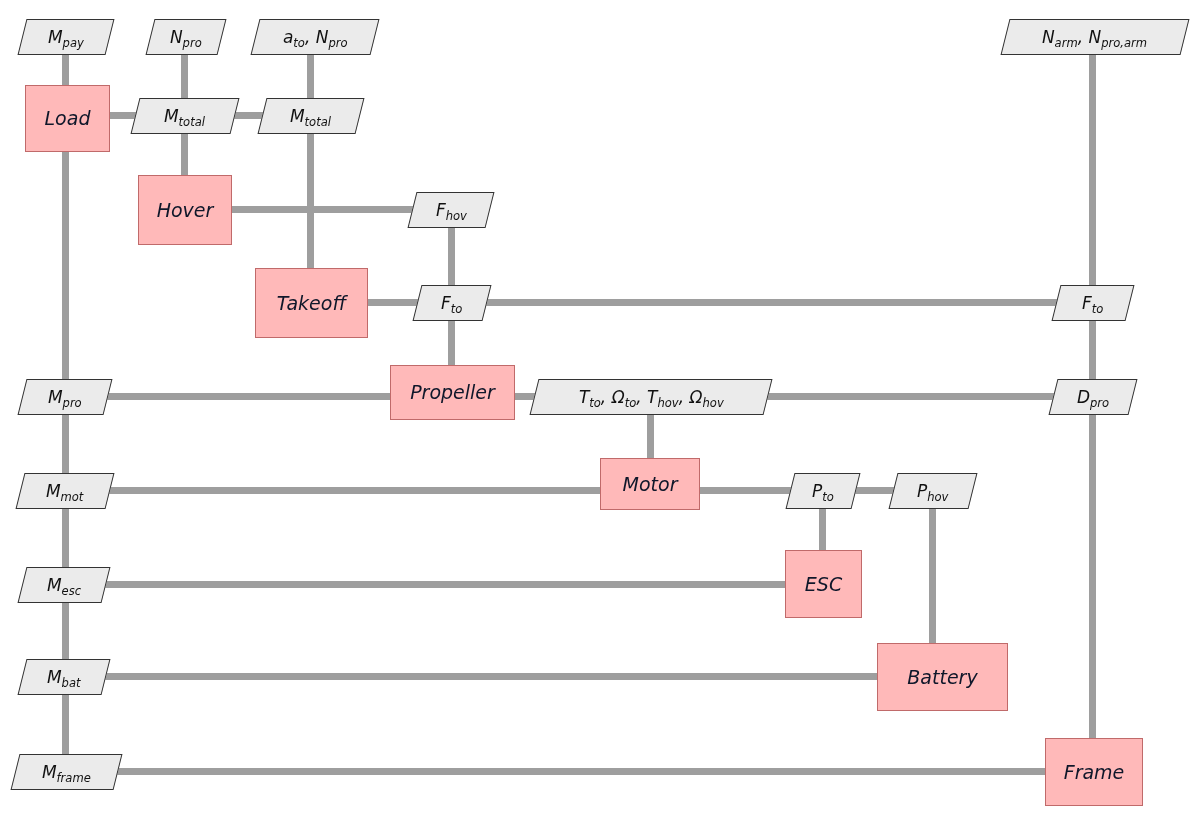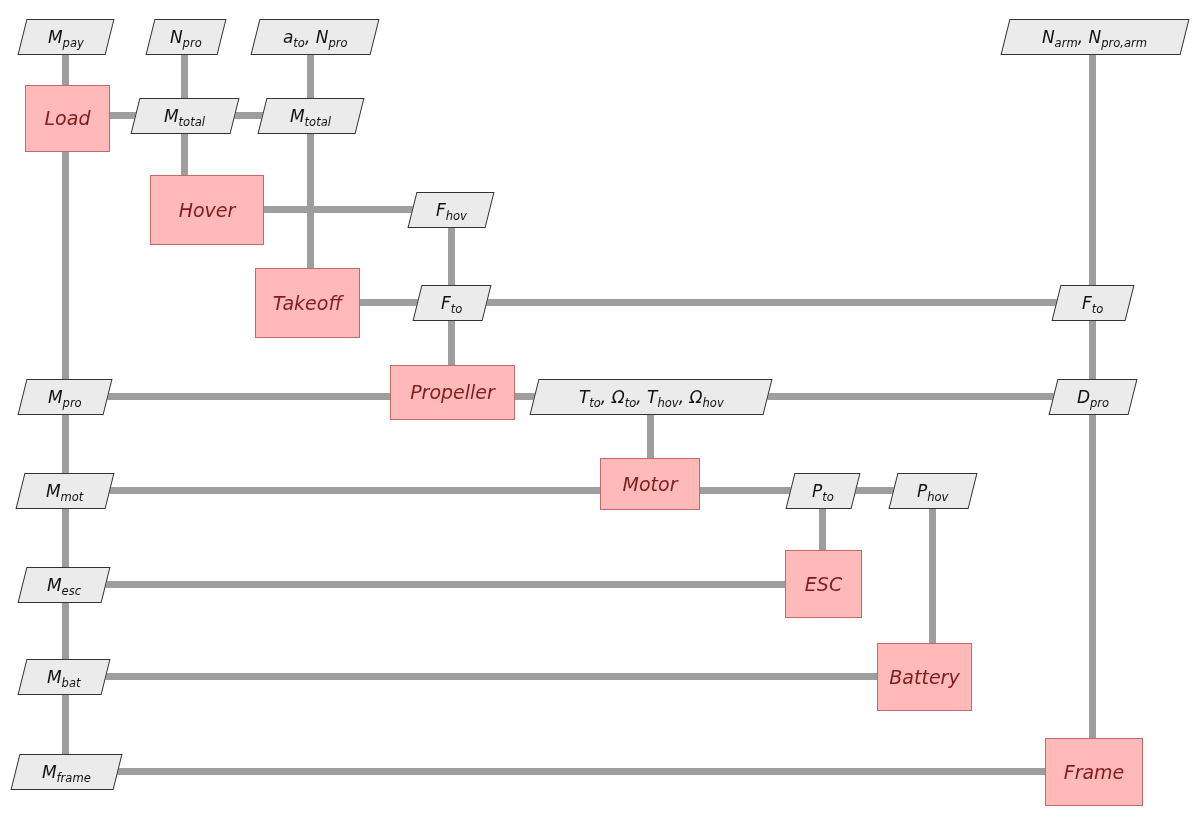--- a/index.html
+++ b/index.html
@@ -47,21 +47,21 @@
     border: 1.3px solid var(--comp-border, #c06a6a);
     z-index: 3;
     display: flex;
     align-items: center;
     justify-content: center;
     box-sizing: border-box;
   }
   .comp .lbl {
     font-style: italic;
     font-size: 19px;
-    color: #7f1d1d;
+    color: #0f172a;
     white-space: nowrap;
     line-height: 1;
   }
   sub {
     font-size: 0.68em;
     line-height: 0;
   }
 </style>
 </head>
 <body>
@@ -142,35 +142,35 @@
   <div class="par" style="left:22px;   top:659px; width:84px">
       <span class="lbl">M<sub>bat</sub></span>
     </div>
   <div class="par" style="left:15px;   top:754px; width:103px">
       <span class="lbl">M<sub>frame</sub></span>
     </div>
 
   <div class="comp" style="left:25px;   top:85px;  width:85px;  height:67px">
       <span class="lbl">Load</span>
     </div>
-  <div class="comp" style="left:150px;  top:175px; width:114px;  height:70px">
+  <div class="comp" style="left:138px;  top:175px; width:94px;  height:70px">
       <span class="lbl">Hover</span>
     </div>
-  <div class="comp" style="left:255px;  top:268px; width:105px; height:70px">
+  <div class="comp" style="left:255px;  top:268px; width:113px; height:70px">
       <span class="lbl">Takeoff</span>
     </div>
   <div class="comp" style="left:390px;  top:365px; width:125px; height:55px">
       <span class="lbl">Propeller</span>
     </div>
   <div class="comp" style="left:600px;  top:458px; width:100px; height:52px">
       <span class="lbl">Motor</span>
     </div>
   <div class="comp" style="left:785px;  top:550px; width:77px;  height:68px">
       <span class="lbl">ESC</span>
     </div>
-  <div class="comp" style="left:877px;  top:643px; width:95px; height:68px">
+  <div class="comp" style="left:877px;  top:643px; width:131px; height:68px">
       <span class="lbl">Battery</span>
     </div>
   <div class="comp" style="left:1045px; top:738px; width:98px;  height:68px">
       <span class="lbl">Frame</span>
     </div>
 
 </div>
 
 </body></html>

